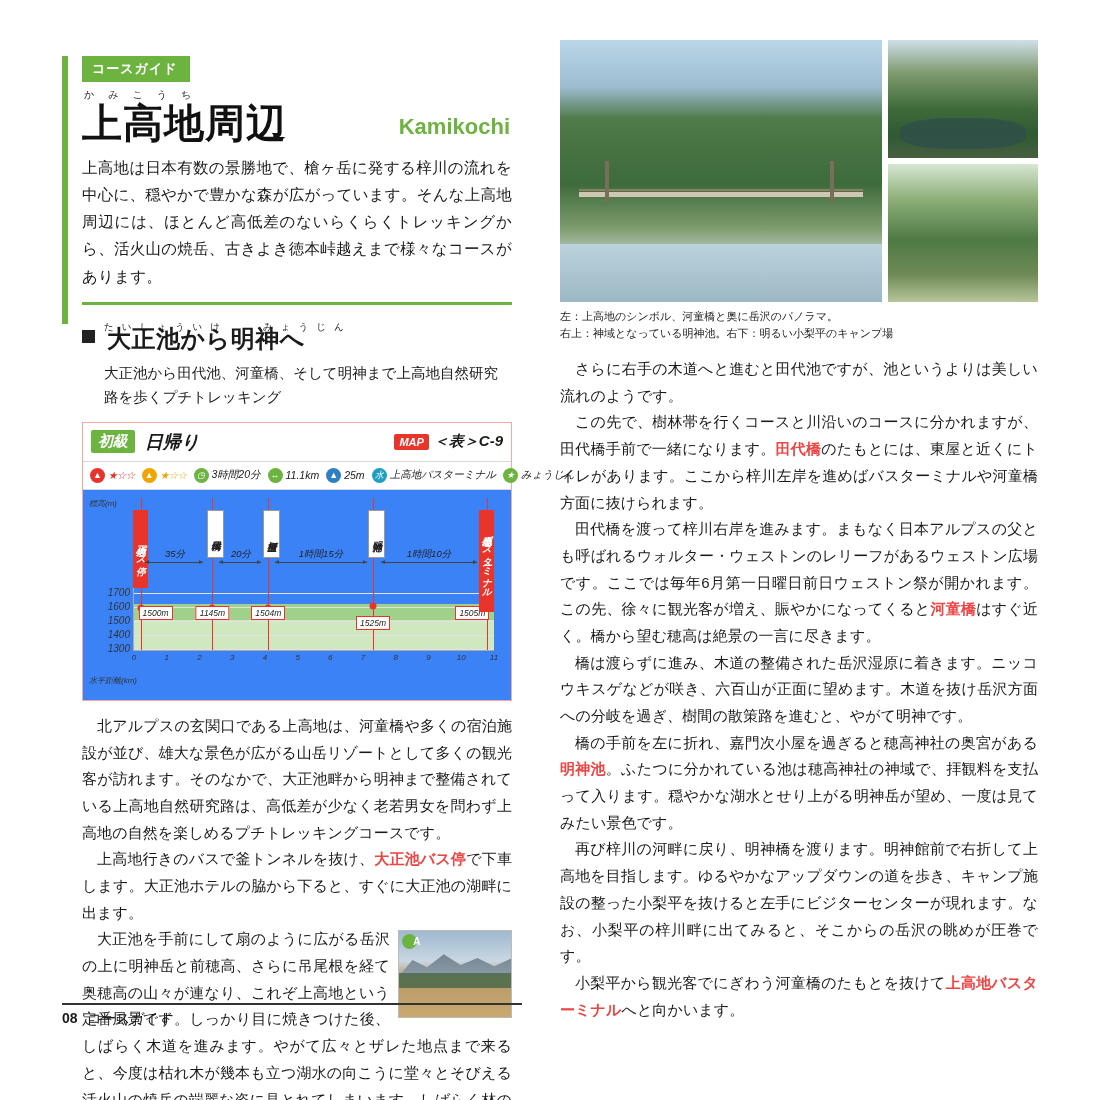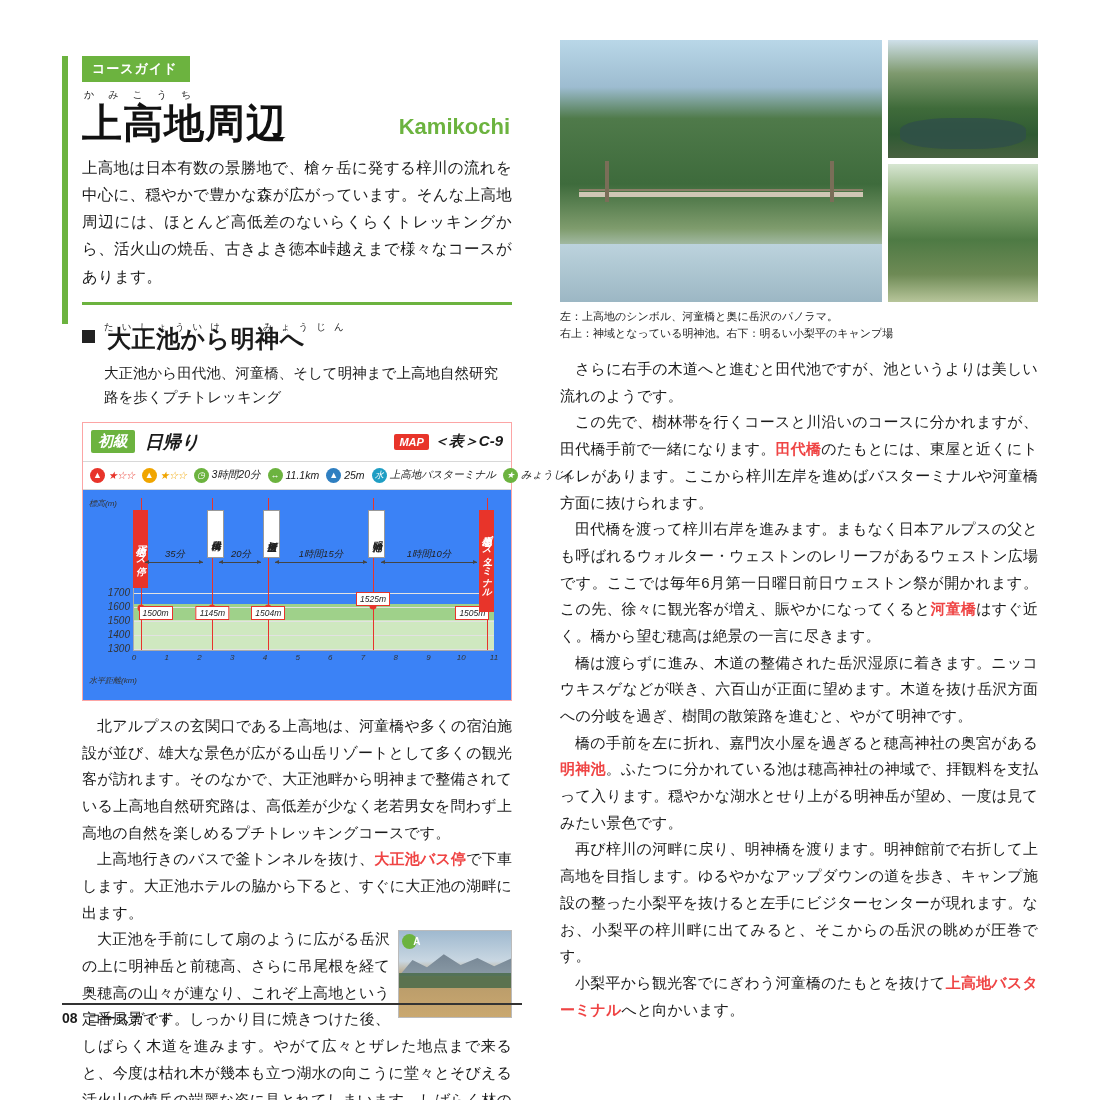--- a/index.html
+++ b/index.html
@@ -279,21 +279,21 @@
 
               <div class="node" style="left:2%;bottom:42px"></div>
               <div class="node" style="left:21.8%;bottom:42px"></div>
               <div class="node" style="left:37.3%;bottom:42px"></div>
               <div class="node" style="left:66.4%;bottom:44px"></div>
               <div class="node" style="left:98%;bottom:42px"></div>
 
               <div class="nodelabel" style="left:6%;bottom:30px">1500m</div>
               <div class="nodelabel" style="left:21.8%;bottom:30px">1145m</div>
               <div class="nodelabel" style="left:37.3%;bottom:30px">1504m</div>
-              <div class="nodelabel" style="left:66.4%;bottom:44px">1525m</div>
+              <div class="nodelabel" style="left:66.4%;bottom:20px">1525m</div>
               <div class="nodelabel" style="left:94%;bottom:30px">1505m</div>
             </div>
 
             <div class="vtext red" style="left:44px;top:14px;height:72px;">大正池バス停</div>
             <div class="vtext plain" style="left:118px;top:14px;height:40px;">田代橋</div>
             <div class="vtext plain" style="left:174px;top:14px;height:40px;">河童橋</div>
             <div class="vtext plain" style="left:279px;top:14px;height:40px;">明神池</div>
             <div class="vtext red" style="left:390px;top:14px;height:96px;">上高地バスターミナル</div>
 
             <div class="segarrow" style="left:56px;top:66px;width:58px;"></div>

